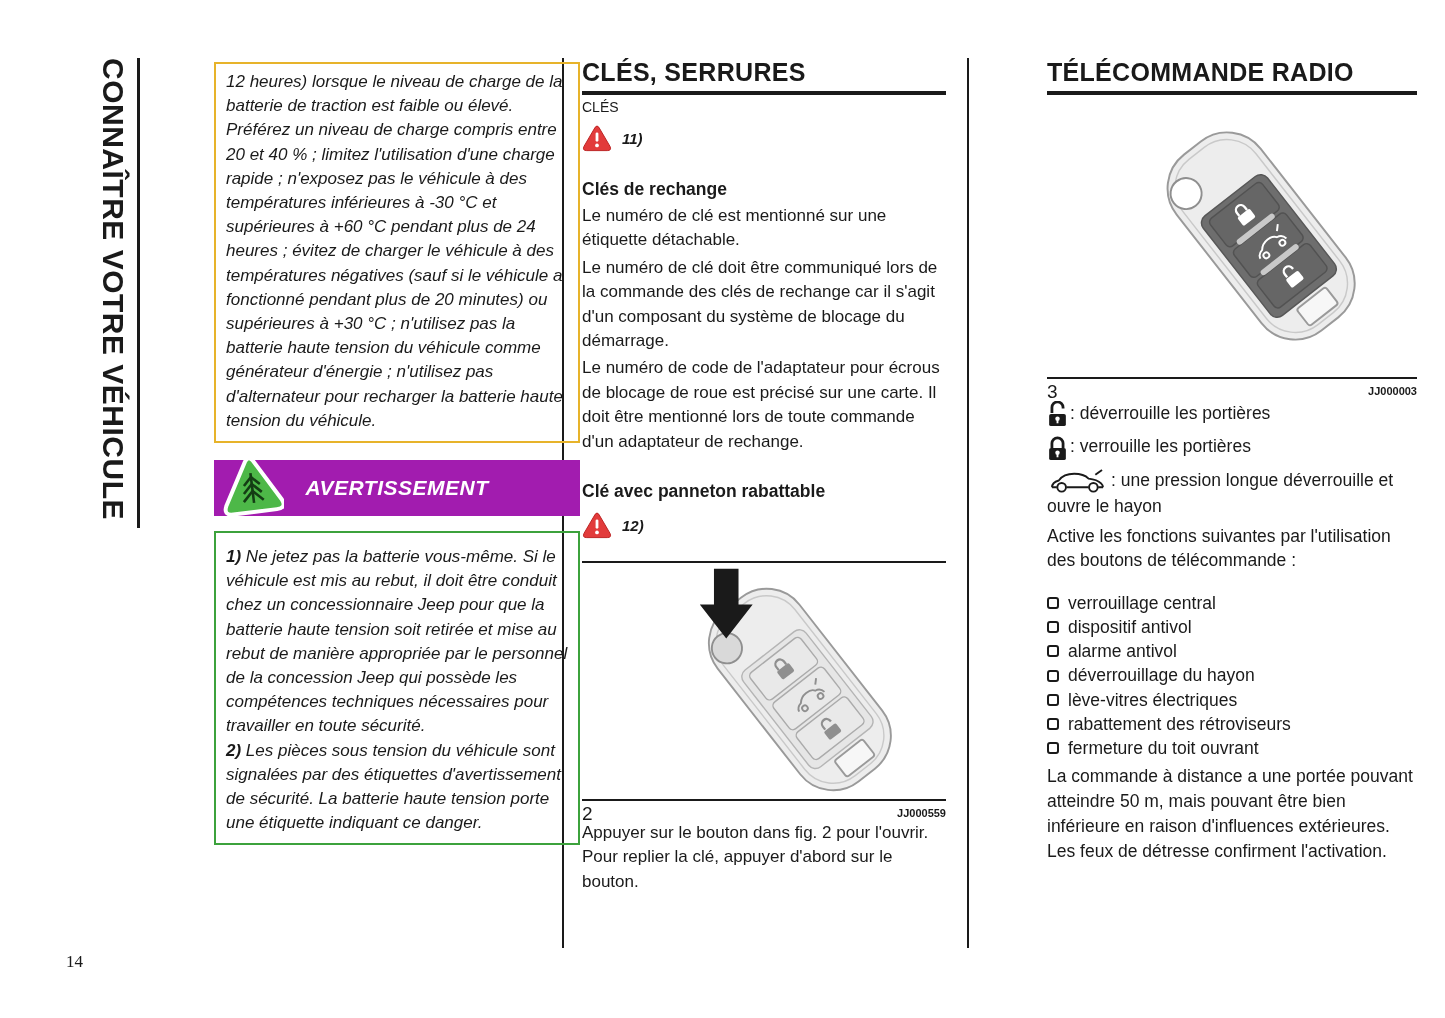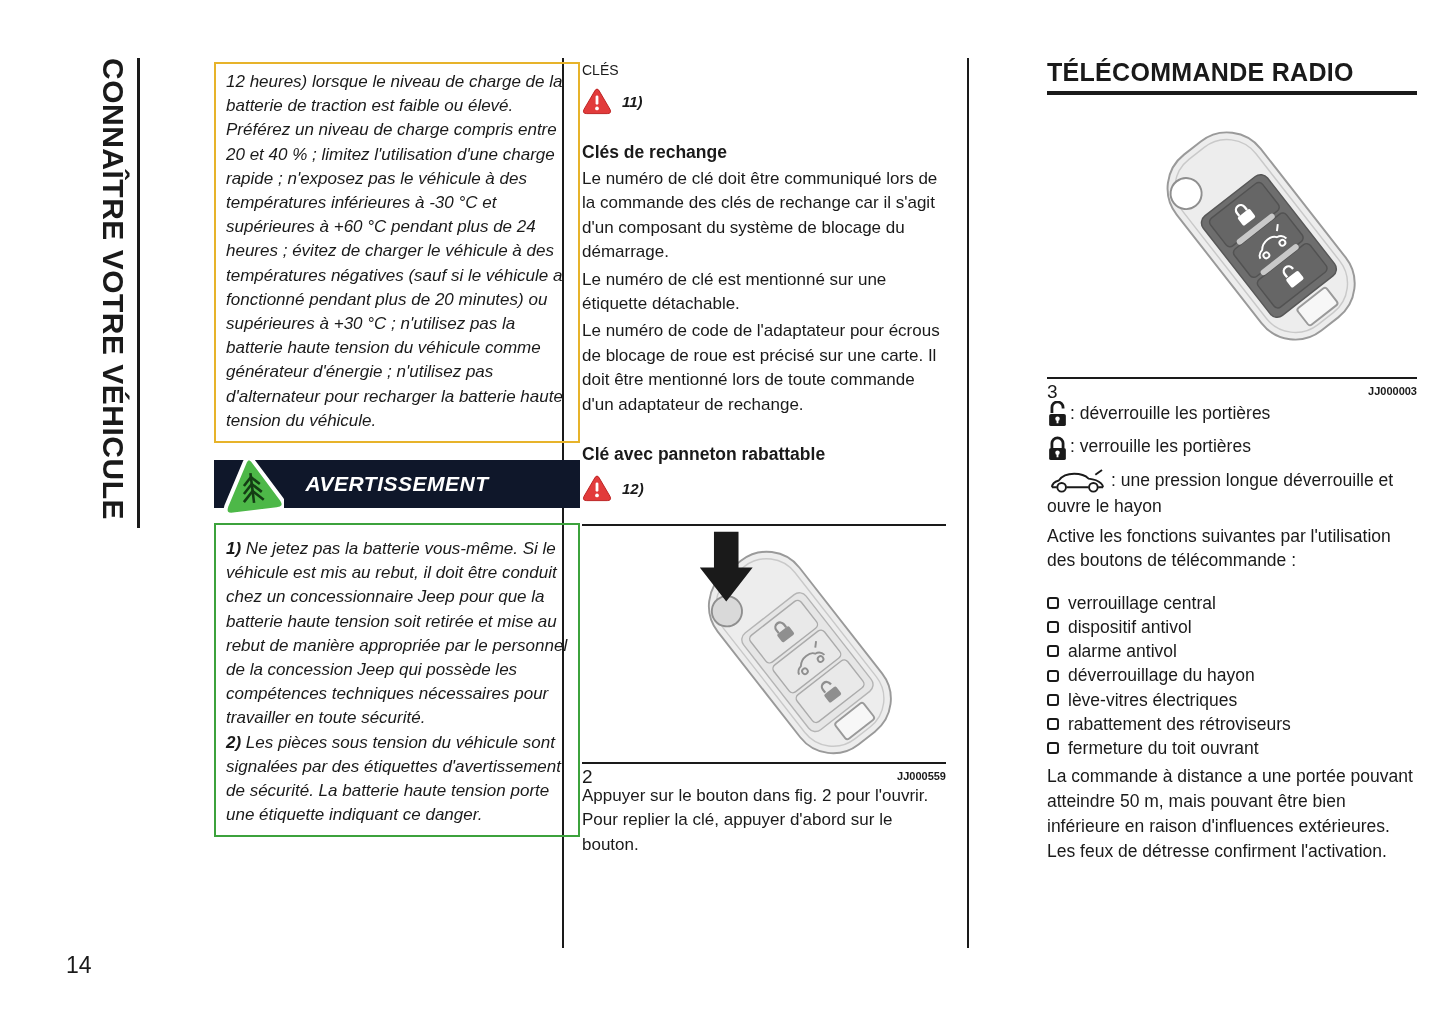--- a/index.html
+++ b/index.html
@@ -11,35 +11,35 @@
 
   
   .side-title {
     position:absolute; left:96px; top:58px; height:470px;
     writing-mode:vertical-rl;
     font-size:30px; font-weight:bold; letter-spacing:0.5px;
     border-right:3px solid #1a1a1a; padding-right:7px;
     white-space:nowrap;
   }
 
-  .page-number { position:absolute; left:66px; top:952px; font-size:23px; }
+  .page-number { position:absolute; left:66px; top:952px; font-size:17px;font-family:Liberation Serif, serif; }
 
   
   .vdiv { position:absolute; top:58px; width:2px; height:890px; background:#1a1a1a; }
   .vdiv.d1 { left:562px; }
   .vdiv.d2 { left:967px; }
 
   
   .left-col { position:absolute; left:178px; top:62px; width:366px;margin-left:36px; }
   .note-box {
     border:2px solid #E7B32A; padding:6px 10px 8px 10px;
     font-style:italic; font-size:17px; line-height:24.2px; font-weight:500;
   }
   .banner {
-    position:relative; margin-top:17px; height:48px; background:#0f172a;
+    position:relative; margin-top:17px; height:56px; background:#a21caf;
     display:flex; align-items:center; justify-content:center;
   }
   .banner-label { color:#fff; font-weight:bold; font-style:italic; font-size:21px; letter-spacing:0.5px; }
   .banner-icon { position:absolute; left:6px; top:-5px; width:64px; height:62px; }
   .warn-box {
     margin-top:15px; border:2px solid #3CA23C; padding:12px 10px 8px 10px;
     font-style:italic; font-size:17px; line-height:24.2px;
   }
   .warn-box b { font-style:italic; }
 
@@ -115,35 +115,36 @@
     <div class="warn-box">
       <b>1)</b>
       <span>Ne jetez pas la batterie vous-même. Si le véhicule est mis au rebut, il doit être conduit chez un concessionnaire Jeep pour que la batterie haute tension soit retirée et mise au rebut de manière appropriée par le personnel de la concession Jeep qui possède les compétences techniques nécessaires pour travailler en toute sécurité.</span><br>
       <b>2)</b>
       <span>Les pièces sous tension du véhicule sont signalées par des étiquettes d'avertissement de sécurité. La batterie haute tension porte une étiquette indiquant ce danger.</span>
     </div>
   </div>
 
   <div class="col col-mid">
 
+    <h1 class="section">CLÉS, SERRURES</h1>
     <h2 class="sub">CLÉS</h2>
 
 
     <div class="warnrow">
       <svg width="30" height="27" viewBox="0 0 64 58">
         <path d="M28 5 Q32 -1 36 5 L60 46 Q64 55 54 55 L10 55 Q0 55 4 46 Z" fill="#E23B3B" stroke="#B91C1C" stroke-width="2"></path>
         <rect x="29" y="16" width="6" height="20" rx="3" fill="#ffffff"></rect>
         <circle cx="32" cy="44" r="4" fill="#ffffff"></circle>
       </svg>
       <span class="lbl">11)</span>
     </div>
 
     <h3 class="topic">Clés de rechange</h3>
+    <p class="body">Le numéro de clé est mentionné sur une étiquette détachable.</p>
     <p class="body">Le numéro de clé doit être communiqué lors de la commande des clés de rechange car il s'agit d'un composant du système de blocage du démarrage.</p>
-    <p class="body">Le numéro de clé est mentionné sur une étiquette détachable.</p>
     <p class="body">Le numéro de code de l'adaptateur pour écrous de blocage de roue est précisé sur une carte. Il doit être mentionné lors de toute commande d'un adaptateur de rechange.</p>
 
     <h3 class="topic">Clé avec panneton rabattable</h3>
 
     <div class="warnrow">
       <svg width="30" height="27" viewBox="0 0 64 58">
         <path d="M28 5 Q32 -1 36 5 L60 46 Q64 55 54 55 L10 55 Q0 55 4 46 Z" fill="#E23B3B" stroke="#B91C1C" stroke-width="2"></path>
         <rect x="29" y="16" width="6" height="20" rx="3" fill="#ffffff"></rect>
         <circle cx="32" cy="44" r="4" fill="#ffffff"></circle>
       </svg>

